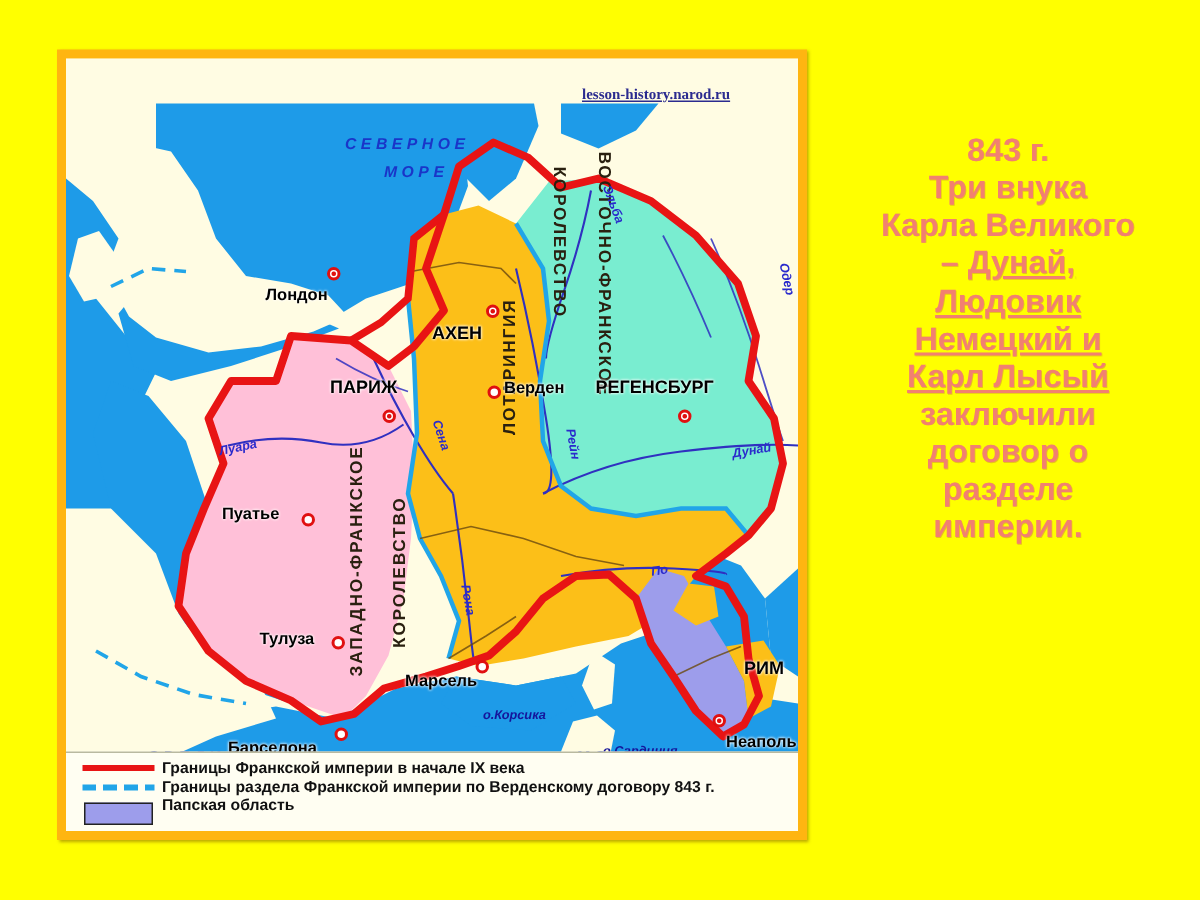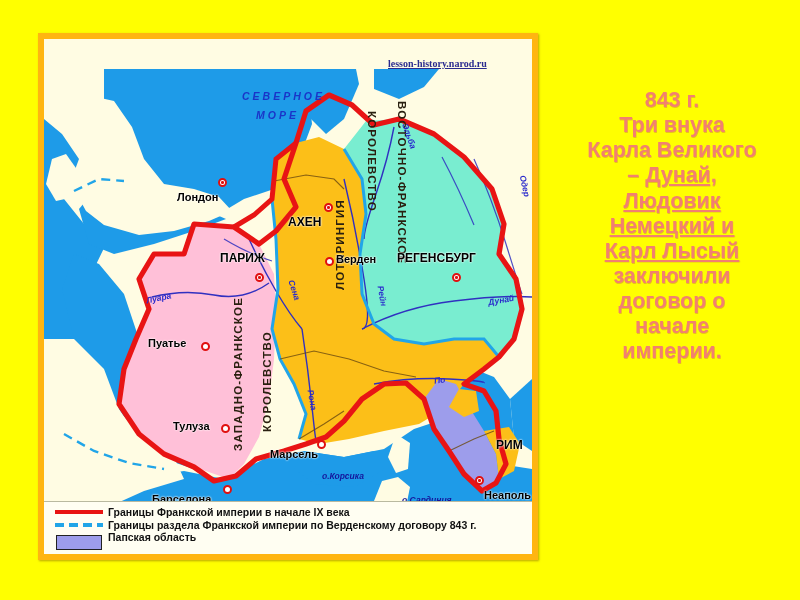--- a/index.html
+++ b/index.html
@@ -206,21 +206,21 @@
            L95,240 L110,215 L140,215 L150,185 L190,188 L215,205
            L232,192 L252,168 L240,140 Z"></path>
 
       <path fill="none" stroke="#E81414" stroke-width="5" d="M190,188 L210,176 L228,160 L232,120 L252,104"></path>
     </svg>
 
     <div>
 
       <div class="lbl watermark" style="left:344px;top:19px;">lesson-history.narod.ru</div>
 
-      <div class="lbl sea-name" style="left:198px;top:51px;">СЕВЕРНОЕ</div>
+      <div class="lbl sea-name" style="left:186px;top:51px;">СЕВЕРНОЕ</div>
       <div class="lbl sea-name" style="left:212px;top:70px;">МОРЕ</div>
       <div class="lbl sea-name" style="left:54px;top:460px;">СРЕДИЗЕМНОЕ</div>
       <div class="lbl sea-name" style="left:340px;top:460px;">МОРЕ</div>
 
       <div class="lbl realm vert-up" style="left:188px;top:258px;">ЗАПАДНО-ФРАНКСКОЕ</div>
       <div class="lbl realm vert-up" style="left:217px;top:292px;">КОРОЛЕВСТВО</div>
       <div class="lbl realm vert-up" style="left:290px;top:160px;">ЛОТАРИНГИЯ</div>
       <div class="lbl realm vert" style="left:352px;top:62px;">ВОСТОЧНО-ФРАНКСКОЕ</div>
       <div class="lbl realm vert" style="left:322px;top:72px;">КОРОЛЕВСТВО</div>
 
@@ -288,15 +288,15 @@
 <div id="side-text">
   <div>843 г.</div>
   <div>Три внука</div>
   <div>Карла Великого</div>
   <div><span>– </span><span class="u">Дунай,</span></div>
   <div class="u"> Людовик</div>
   <div class="u">Немецкий и</div>
   <div class="u"> Карл Лысый</div>
   <div>заключили</div>
   <div>договор о</div>
-  <div>начале</div>
+  <div>разделе</div>
   <div>империи.</div>
 </div>
 
 </body></html>

